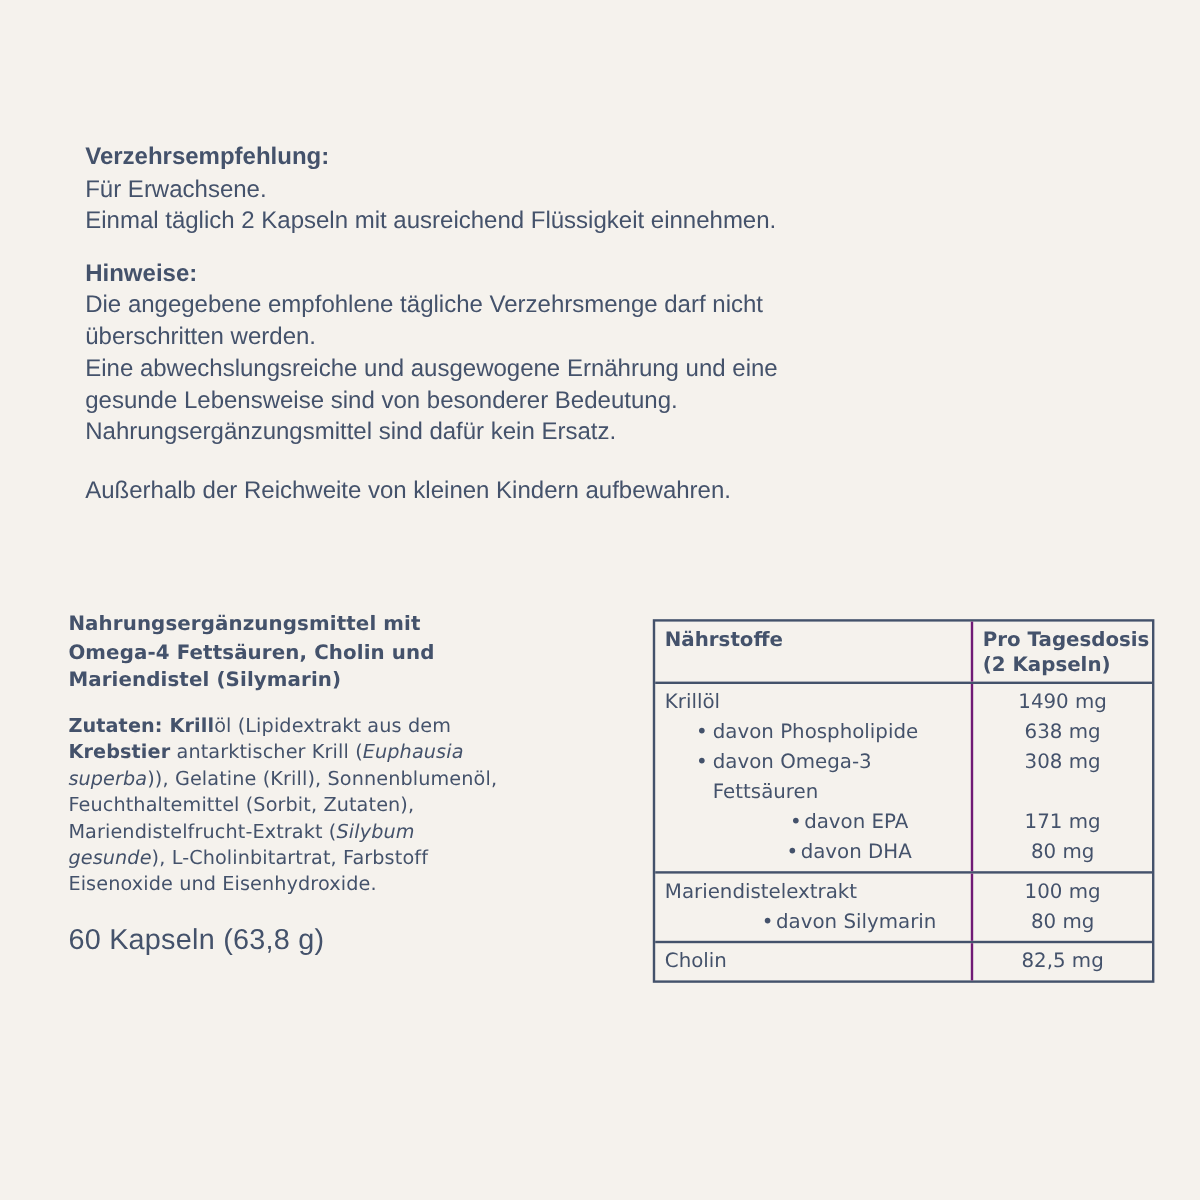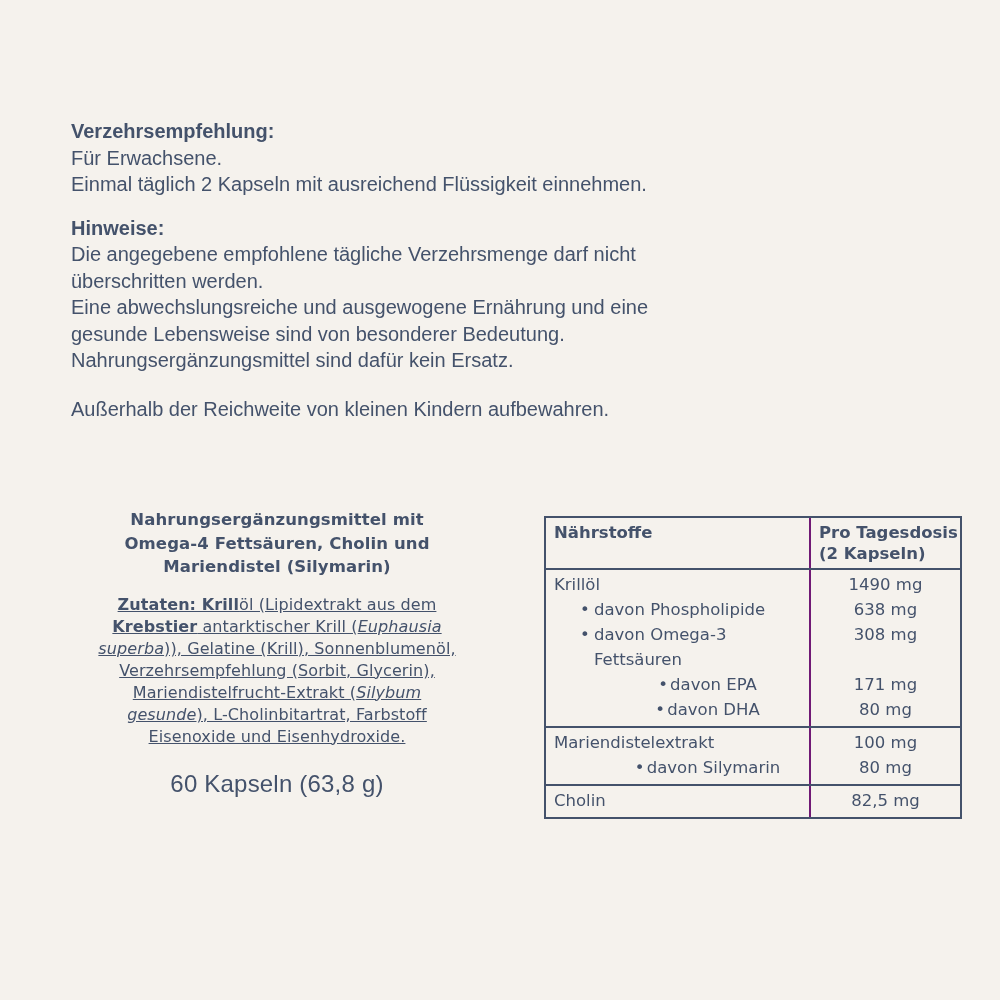--- a/index.html
+++ b/index.html
@@ -19,24 +19,24 @@
     font-size:20px;line-height:26.5px;
   }
   .notice-heading{font-weight:bold;}
   .notice-heading.mt{margin-top:17px;}
   .warning-line{margin-top:22px;}
 
   
   .product-col{
     position:absolute;left:57px;top:508px;width:440px;
     font-family:"DejaVu Sans","Liberation Sans",sans-serif;
-    font-size:16.5px;line-height:23.5px;letter-spacing:.1px;text-align:center;
+    font-size:16.5px;line-height:23.5px;letter-spacing:.1px;
   }
   .product-title{font-weight:bold;}
-  .ingredients{margin-top:15px;line-height:22px;font-size:16px;text-decoration:underline;}
+  .ingredients{margin-top:15px;line-height:22px;font-size:16px;}
   .ingredients b{font-weight:bold;}
   .ingredients i{font-style:italic;}
   .quantity{
     margin-top:24px;
     font-family:"Liberation Sans",sans-serif;
     font-size:24px;letter-spacing:.2px;
   }
 
   
   .ntable{
@@ -89,21 +89,21 @@
   <div class="product-col">
     <div class="product-title" id="product-title">
         <div>Nahrungsergänzungsmittel mit</div>
         <div>Omega-4 Fettsäuren, Cholin und</div>
         <div>Mariendistel (Silymarin)</div>
       </div>
     <div class="ingredients" id="ingredients">
         <div><b>Zutaten: Krill</b><span>öl (Lipidextrakt aus dem</span></div>
         <div><b>Krebstier</b><span> antarktischer Krill (</span><i>Euphausia</i></div>
         <div><i>superba</i><span>)), Gelatine (Krill), Sonnenblumenöl,</span></div>
-        <div><span>Verzehrsempfehlung (Sorbit, Glycerin),</span></div>
+        <div><span>Feuchthaltemittel (Sorbit, Zutaten),</span></div>
         <div><span>Mariendistelfrucht-Extrakt (</span><i>Silybum</i></div>
         <div><i>gesunde</i><span>), L-Cholinbitartrat, Farbstoff</span></div>
         <div><span>Eisenoxide und Eisenhydroxide.</span></div>
       </div>
     <div class="quantity">60 Kapseln (63,8 g)</div>
   </div>
 
   <div class="ntable">
     <div class="trow thead">
       <div class="tcell-l">Nährstoffe</div>

